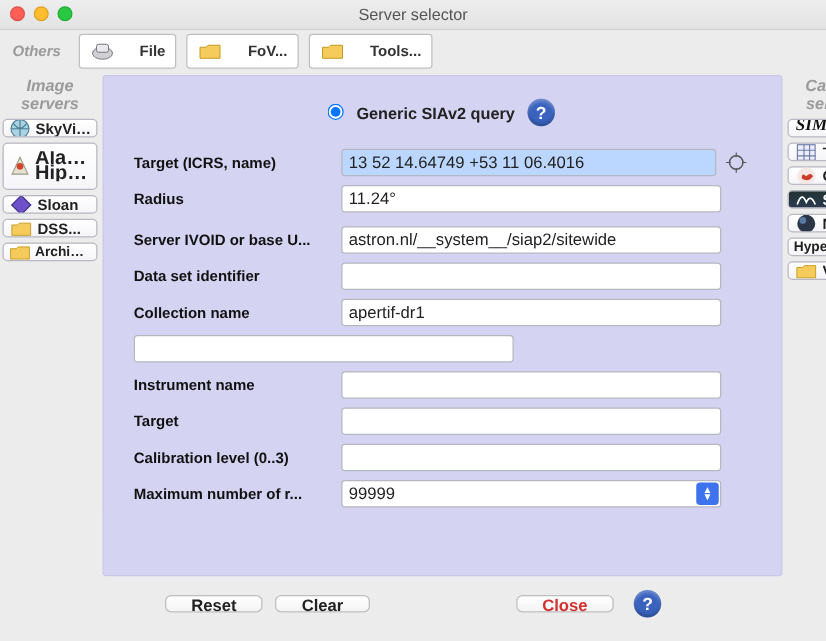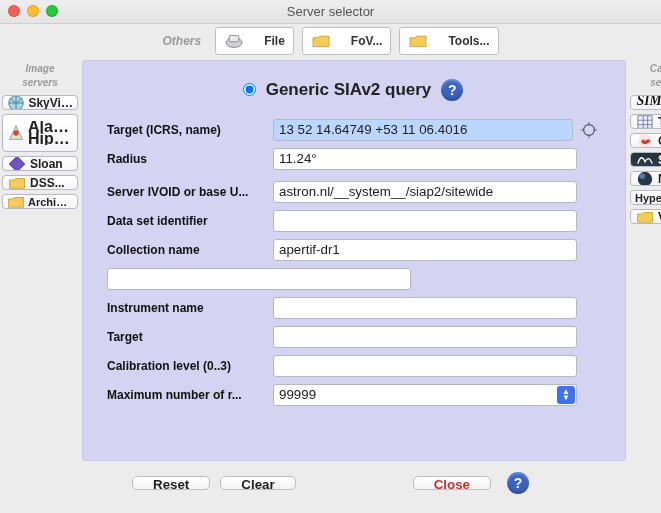--- a/index.html
+++ b/index.html
@@ -17,55 +17,55 @@
     background:linear-gradient(#ededed,#e3e3e3);
     border-bottom:1px solid #cfcfcf;
     position:relative;
     text-align:center;
   }
   .titlebar .dots { position:absolute; left:8px; top:5px; display:flex; gap:7px;}
   .dot { width:12px;height:12px;border-radius:50%; box-shadow:inset 0 0 0 1px rgba(0,0,0,.15);}
   .dot.red{background:#ff5f57}.dot.yel{background:#ffbd2e}.dot.grn{background:#28c940}
   .titlebar-title{font-size:13px;color:#555;}
   .topstrip{
-    height:34px; display:flex; align-items:center; justify-content:center;
+    height:34px; display:flex; align-items:center; 
     gap:8px; background:#ececec; padding:0 10px;
   }
   .others-label{color:#9a9a9a;font-style:italic;font-weight:bold;margin-right:6px;}
   .top-btn{
     background:#fff;border:1px solid #bfbfbf;border-radius:3px;
     height:28px;display:flex;align-items:center;gap:20px;padding:0 8px;
     font-weight:bold;font-size:12px;color:#333;cursor:pointer;
   }
   .top-btn svg{width:20px;height:16px;}
   .main-area{display:flex;height:405px;}
   .side-col{width:80px;display:flex;flex-direction:column;align-items:stretch;}
   .side-hdr{
     font-style:italic;font-weight:bold;color:#9a9a9a;text-align:center;
-    font-size:10px;line-height:14px;margin:4px 0 3px;white-space:pre-line;
+    font-size:13px;line-height:14px;margin:4px 0 3px;white-space:pre-line;
   }
   .side-btn{
     display:flex;align-items:center;gap:3px;
     margin:2px 2px;border:1px solid #b8b8c4;border-radius:4px;
     background:linear-gradient(#fff,#f5f5f9);
     height:15px;padding:0 4px;font-weight:bold;font-size:12px;color:#222;
     cursor:pointer;white-space:nowrap;overflow:hidden;
   }
   .side-btn .icn{width:20px;height:22px;display:flex;align-items:center;justify-content:center;}
   .side-btn .tx{overflow:hidden;text-overflow:ellipsis;}
   .center-panel{
     flex:1;
     background:#d4d3f2;
     border:1px solid #c9c8e9;border-radius:3px;
     margin:2px 2px;padding:18px 26px 10px 24px;
     position:relative;
   }
   .panel-title-row{display:flex;align-items:center;justify-content:center;gap:10px;margin-bottom:14px;}
   .panel-title-row input[type=radio]{margin:0;position:relative;top:-1px;}
-  .panel-title{font-weight:bold;font-size:17px;color:#222;}
+  .panel-title{font-weight:bold;font-size:13px;color:#222;}
   .help-icn{
     width:22px;height:22px;border-radius:50%;background:#3a63bf;color:#fff;
     display:flex;align-items:center;justify-content:center;font-weight:bold;font-size:14px;
     box-shadow:inset 0 -2px 3px rgba(0,0,0,.25),inset 0 2px 3px rgba(255,255,255,.3);
     cursor:pointer;
   }
   .frow{display:flex;align-items:center;height:29px;}
   .flabel{width:166px;font-weight:bold;font-size:12px;color:#111;white-space:nowrap;overflow:hidden;text-overflow:ellipsis;}
   .sel-wrap{position:relative;width:304px;}
   .finput, .fselect{

